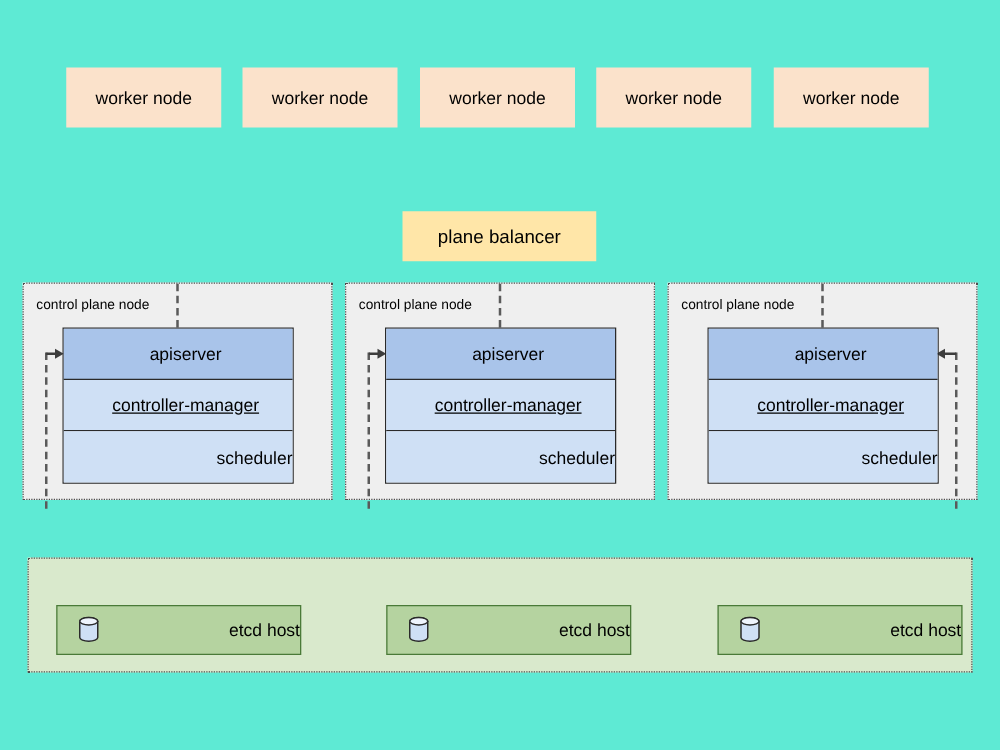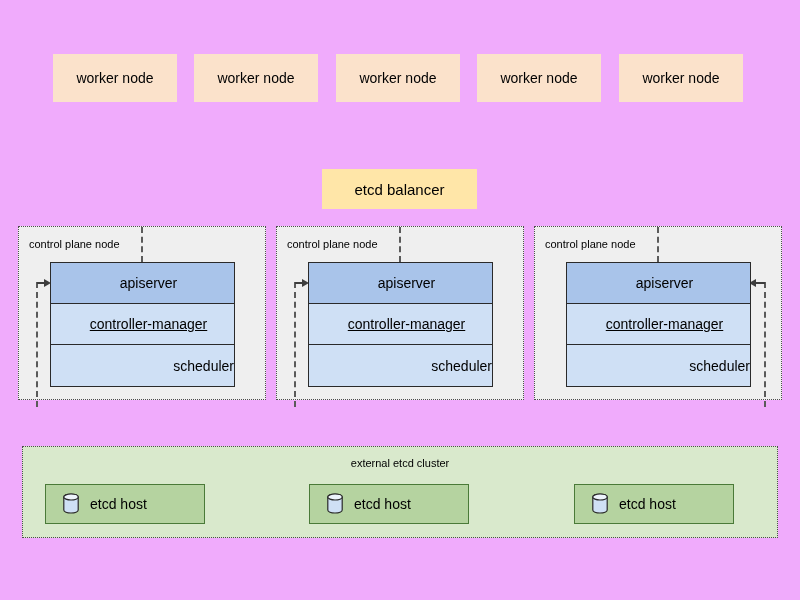--- a/index.html
+++ b/index.html
@@ -5,21 +5,21 @@
 <style>
   html, body {
     margin: 0;
     padding: 0;
     background: #000000;
   }
   #canvas {
     position: relative;
     width: 800px;
     height: 600px;
-    background: #f0abfc;
+    background: #5eead4;
     font-family: "Liberation Sans", sans-serif;
     overflow: hidden;
   }
 
   
   .worker-node {
     position: absolute;
     top: 54px;
     height: 48px;
     background: #fbe2cb;
@@ -135,27 +135,28 @@
     left: 0;
     right: 0;
     top: 10px;
     text-align: center;
     font-size: 11px;
     color: #000000;
   }
   .etcd-host {
     position: absolute;
     top: 37px;
-    width: 160px;
+    width: 196px;
     height: 40px;
     background: #b5d3a0;
     border: 1px solid #4a7a38;
     display: flex;
     align-items: center;
     box-sizing: border-box;
+    justify-content: space-between;
   }
   .etcd-host .db-icon {
     margin-left: 16px;
     margin-right: 10px;
     flex: 0 0 auto;
     line-height: 0;
   }
   .etcd-host .etcd-text {
     font-size: 14px;
     color: #000000;
@@ -176,21 +177,21 @@
     <span>worker node</span>
   </div>
   <div class="worker-node" style="left:477px;width:124px;">
     <span>worker node</span>
   </div>
   <div class="worker-node" style="left:619px;width:124px;">
     <span>worker node</span>
   </div>
 
   <div class="load-balancer">
-    <span>etcd balancer</span>
+    <span>plane balancer</span>
   </div>
 
   <div class="cp-node" style="left:18px;">
     <span class="cp-label">control plane node</span>
     <div class="lb-drop" style="left:122px;"></div>
     <div class="etcd-run" style="left:17px;top:55px;height:125px;"></div>
     <div class="etcd-arrow-line" style="left:18px;top:55px;width:9px;"></div>
     <div class="arrow-head right" style="left:25px;top:52px;"></div>
     <div class="cp-stack">
       <div class="cp-cell apiserver">
@@ -237,21 +238,20 @@
       <div class="cp-cell controller">
         <span>controller-manager</span>
       </div>
       <div class="cp-cell scheduler">
         <span>scheduler</span>
       </div>
     </div>
   </div>
 
   <div class="etcd-cluster">
-    <span class="etcd-cluster-label">external etcd cluster</span>
 
     <div class="etcd-host" style="left:22px;">
       <span class="db-icon">
         <svg width="18" height="22" viewBox="0 0 18 22">
           <ellipse cx="9" cy="4" rx="7.2" ry="3" fill="#cfe0f5" stroke="#2a2a2a" stroke-width="1.2"></ellipse>
           <path d="M1.8 4 L1.8 17 A7.2 3 0 0 0 16.2 17 L16.2 4" fill="#cfe0f5" stroke="#2a2a2a" stroke-width="1.2"></path>
           <ellipse cx="9" cy="4" rx="7.2" ry="3" fill="#eef4fc" stroke="#2a2a2a" stroke-width="1.2"></ellipse>
         </svg>
       </span>
       <span class="etcd-text">etcd host</span>

